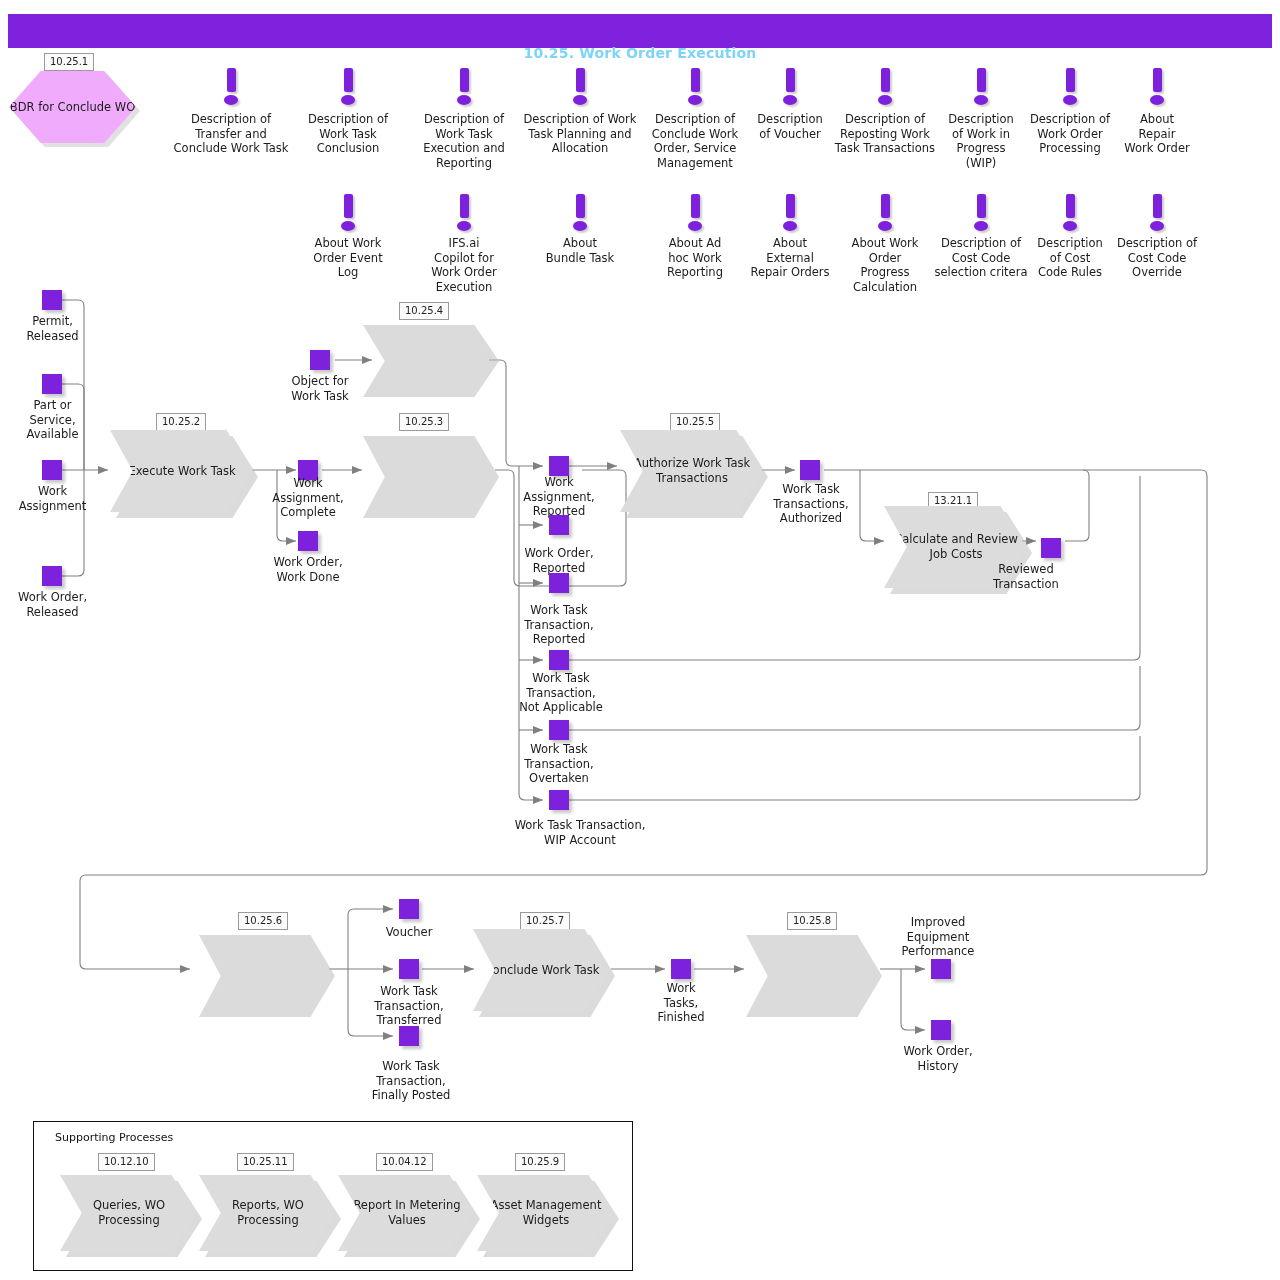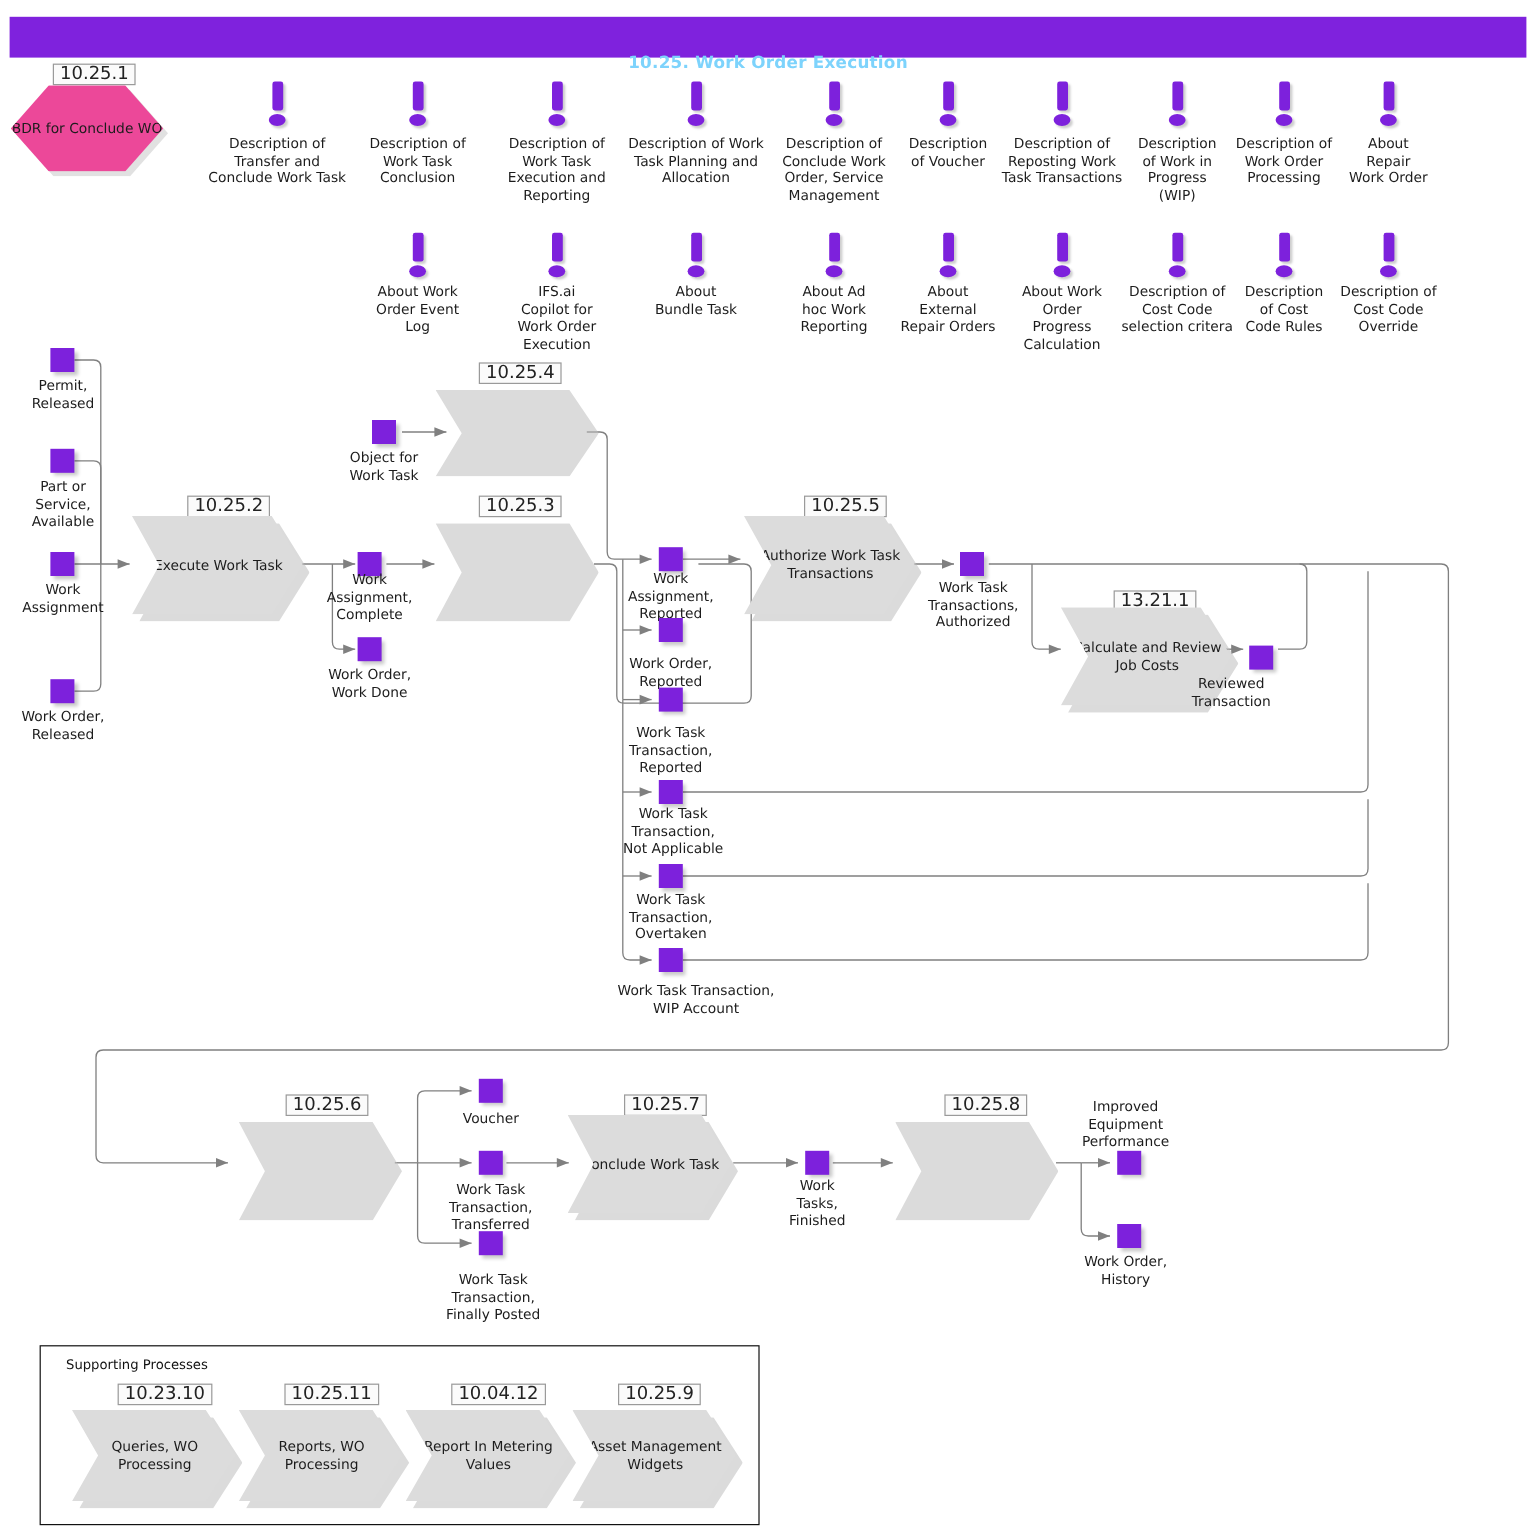--- a/index.html
+++ b/index.html
@@ -22,21 +22,21 @@
   .titlebar .t{
     color:#7dd3fc;font-size:14px;font-weight:bold;letter-spacing:.2px;
     font-family:"DejaVu Sans","Liberation Sans",sans-serif;
     margin-top:44px;
   }
 
   
   .idtag{
     position:absolute;
     background:#fbfbfb;border:1px solid #9a9a9a;
-    font-size:15px;line-height:13px;color:#222;
+    font-size:10px;line-height:13px;color:#222;
     padding:1px 5px 2px 5px;white-space:nowrap;
     font-family:"DejaVu Sans","Liberation Sans",sans-serif;
   }
 
   
   .proc{
     position:absolute;
     background:#dcdcdc;
     -webkit-clip-path:polygon(0% 0%, 82% 0%, 100% 50%, 82% 100%, 0% 100%, 16% 50%);
     clip-path:polygon(0% 0%, 82% 0%, 100% 50%, 82% 100%, 0% 100%, 16% 50%);
@@ -48,21 +48,21 @@
   .proc .lbl{padding-left:8px;padding-right:6px;}
   .procshadow{
     position:absolute;background:#bdbdbd;
     -webkit-clip-path:polygon(0% 0%, 82% 0%, 100% 50%, 82% 100%, 0% 100%, 16% 50%);
     clip-path:polygon(0% 0%, 82% 0%, 100% 50%, 82% 100%, 0% 100%, 16% 50%);
     opacity:.55;
   }
 
   
   .hex{
-    position:absolute;background:#ec4899;
+    position:absolute;background:#f0abfc;
     -webkit-clip-path:polygon(25% 0%, 75% 0%, 100% 50%, 75% 100%, 25% 100%, 0% 50%);
     clip-path:polygon(25% 0%, 75% 0%, 100% 50%, 75% 100%, 25% 100%, 0% 50%);
     display:flex;align-items:center;justify-content:center;text-align:center;
     font-size:11.5px;line-height:15px;color:#1c1c1c;
   }
   .hexshadow{
     position:absolute;background:#c3c3c3;opacity:.5;
     -webkit-clip-path:polygon(25% 0%, 75% 0%, 100% 50%, 75% 100%, 25% 100%, 0% 50%);
     clip-path:polygon(25% 0%, 75% 0%, 100% 50%, 75% 100%, 25% 100%, 0% 50%);
   }
@@ -483,21 +483,21 @@
 Performance</div>
   <div class="sq" style="left:931px;top:959px;"></div>
 
   <div class="sq" style="left:931px;top:1020px;"></div>
   <div class="cap" style="left:886px;top:1044px;width:104px;">Work Order,
 History</div>
 
   <div class="supbox"></div>
   <div class="suptitle">Supporting Processes</div>
   <div id="supporting-items">
-      <div class="idtag" style="left: 98px; top: 1153px;">10.23.10</div>
+      <div class="idtag" style="left: 98px; top: 1153px;">10.12.10</div>
       <div class="procshadow" style="left: 66px; top: 1181px; width: 136px; height: 76px;"></div>
       <div class="proc" style="left: 60px; top: 1175px; width: 136px; height: 76px;">
         <span class="lbl">Queries, WO
 Processing</span>
       </div>
       <div class="idtag" style="left: 237px; top: 1153px;">10.25.11</div>
       <div class="procshadow" style="left: 205px; top: 1181px; width: 136px; height: 76px;"></div>
       <div class="proc" style="left: 199px; top: 1175px; width: 136px; height: 76px;">
         <span class="lbl">Reports, WO
 Processing</span>

